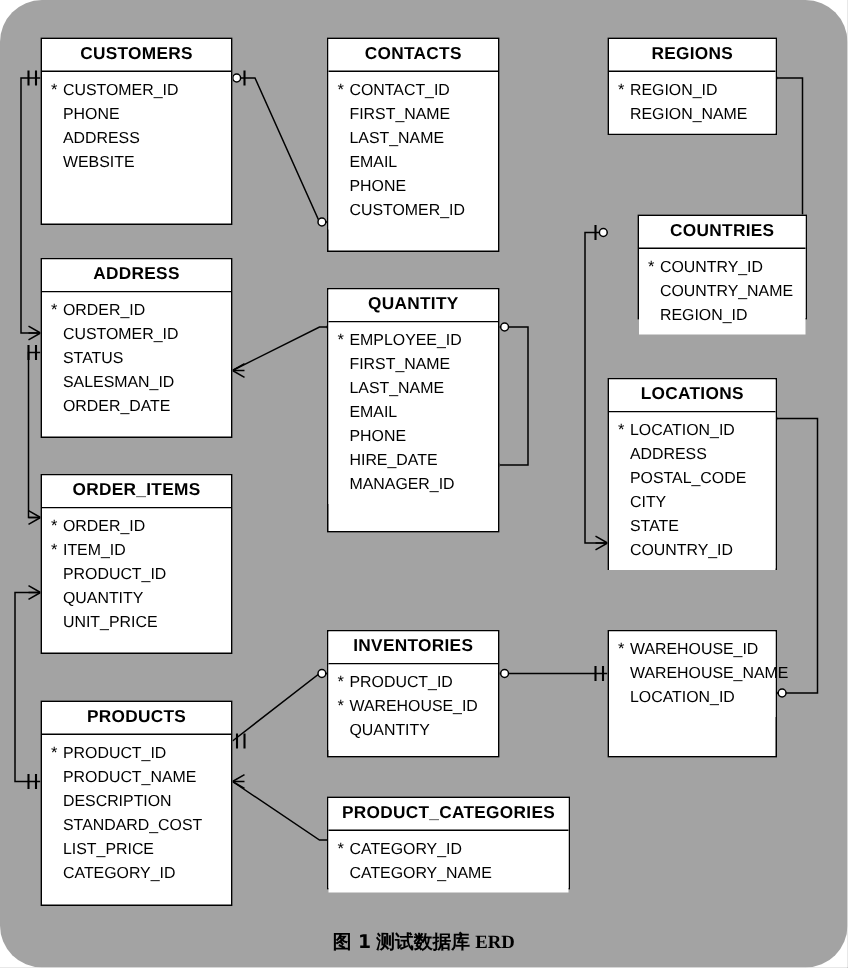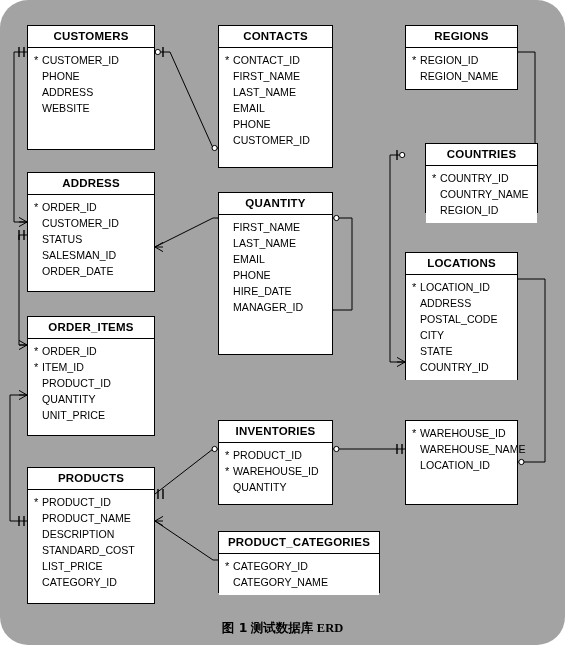--- a/index.html
+++ b/index.html
@@ -219,20 +219,21 @@
         <div class="entity-title">COUNTRIES</div>
         <div class="entity-body">
           <div class="attr"><span class="pk">*</span><span>COUNTRY_ID</span></div>
           <div class="attr"><span class="pk"></span><span>COUNTRY_NAME</span></div>
           <div class="attr"><span class="pk"></span><span>REGION_ID</span></div>
         </div>
       </div>
       <div class="entity" style="left: 218px; top: 192px; width: 115px; height: 163px;">
         <div class="entity-title">QUANTITY</div>
         <div class="entity-body">
+          <div class="attr"><span class="pk">*</span><span>EMPLOYEE_ID</span></div>
           <div class="attr"><span class="pk"></span><span>FIRST_NAME</span></div>
           <div class="attr"><span class="pk"></span><span>LAST_NAME</span></div>
           <div class="attr"><span class="pk"></span><span>EMAIL</span></div>
           <div class="attr"><span class="pk"></span><span>PHONE</span></div>
           <div class="attr"><span class="pk"></span><span>HIRE_DATE</span></div>
           <div class="attr"><span class="pk"></span><span>MANAGER_ID</span></div>
         </div>
       </div>
       <div class="entity" style="left: 405px; top: 252px; width: 113px; height: 128px;">
         <div class="entity-title">LOCATIONS</div>

